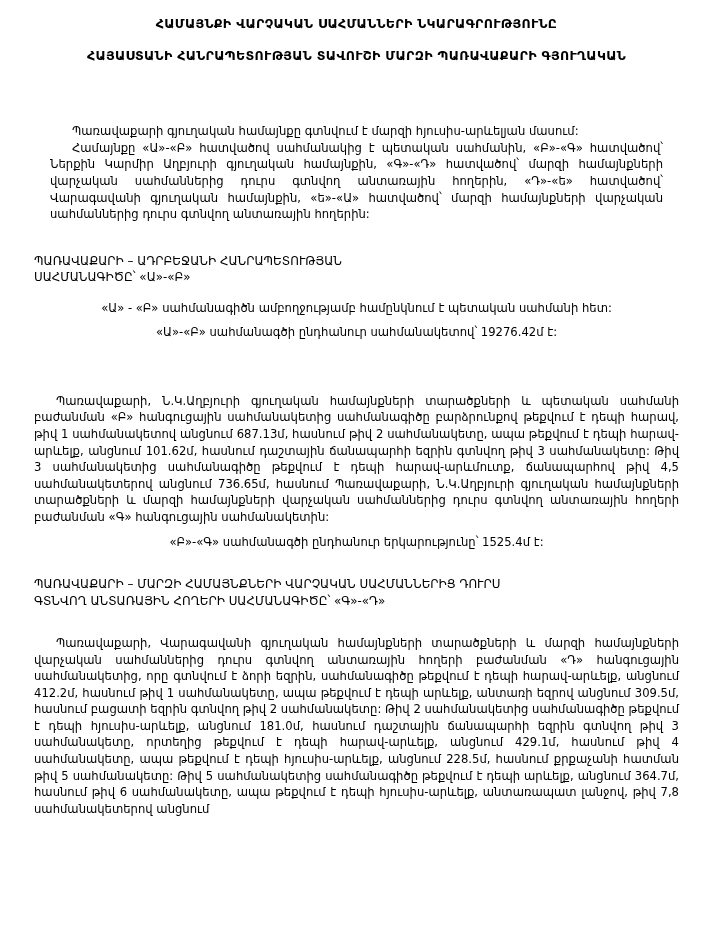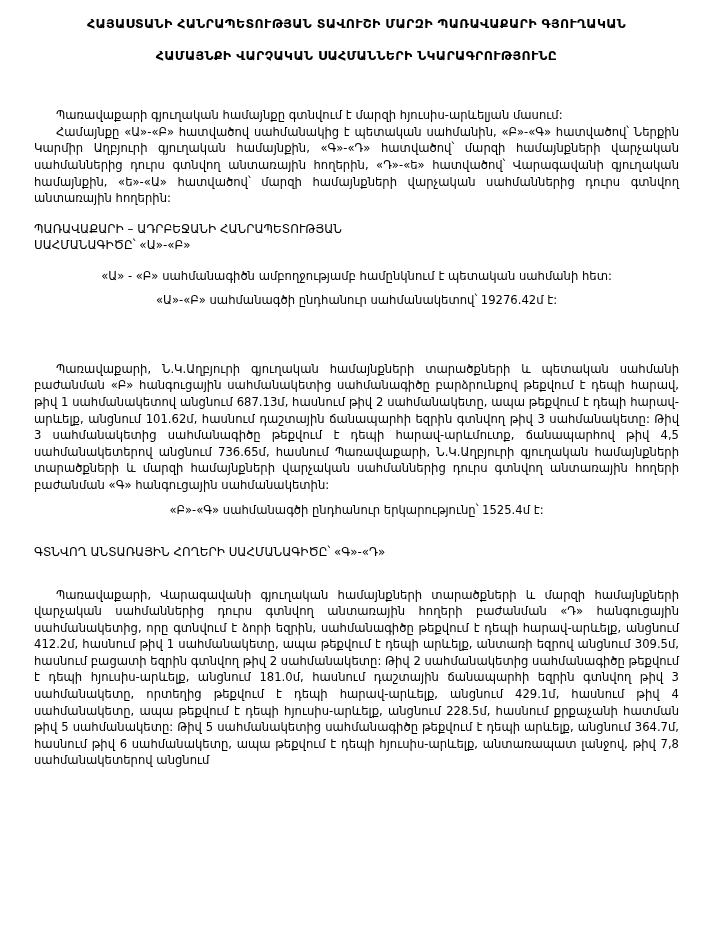--- a/index.html
+++ b/index.html
@@ -54,30 +54,30 @@
     margin: 0;
   }
   .section-head .ln { display: block; }
 
   .centered {
     text-align: center;
     font-size: 11.6px;
     line-height: 16.6px;
     margin: 0;
   }
-  .para-block { margin: 0; }
+  .para-block { margin: 16px; }
 </style>
 </head>
 <body>
 
 <div class="page">
 
   <div class="doc-title">
+    <span class="tl">ՀԱՄԱՅՆՔԻ ՎԱՐՉԱԿԱՆ ՍԱՀՄԱՆՆԵՐԻ ՆԿԱՐԱԳՐՈՒԹՅՈՒՆԸ</span>
     <span class="tl">ՀԱՅԱՍՏԱՆԻ ՀԱՆՐԱՊԵՏՈՒԹՅԱՆ ՏԱՎՈՒՇԻ ՄԱՐԶԻ ՊԱՌԱՎԱՔԱՐԻ ԳՅՈՒՂԱԿԱՆ</span>
-    <span class="tl">ՀԱՄԱՅՆՔԻ ՎԱՐՉԱԿԱՆ ՍԱՀՄԱՆՆԵՐԻ ՆԿԱՐԱԳՐՈՒԹՅՈՒՆԸ</span>
   </div>
 
   <div class="spacer-lg"></div>
 
   <div class="para-block">
     <p class="body">Պառավաքարի գյուղական համայնքը գտնվում է մարզի հյուսիս-արևելյան մասում:</p>
     <p class="body">Համայնքը «Ա»-«Բ» հատվածով սահմանակից է  պետական սահմանին, «Բ»-«Գ» հատվածով՝ Ներքին Կարմիր Աղբյուրի գյուղական համայնքին, «Գ»-«Դ» հատվածով՝ մարզի համայնքների վարչական սահմաններից դուրս գտնվող անտառային հողերին, «Դ»-«ե» հատվածով՝ Վարագավանի գյուղական համայնքին, «ե»-«Ա» հատվածով՝ մարզի համայնքների վարչական սահմաններից դուրս գտնվող անտառային հողերին:</p>
   </div>
 
   <div class="spacer-md"></div>
@@ -102,20 +102,21 @@
 
   <p class="body">Պառավաքարի, Ն.Կ.Աղբյուրի գյուղական համայնքների տարածքների և պետական սահմանի բաժանման «Բ» հանգուցային սահմանակետից սահմանագիծը բարձրունքով թեքվում է դեպի հարավ, թիվ 1 սահմանակետով անցնում 687.13մ, հասնում թիվ 2 սահմանակետը, ապա թեքվում է դեպի հարավ-արևելք, անցնում 101.62մ, հասնում դաշտային ճանապարհի եզրին գտնվող  թիվ 3 սահմանակետը: Թիվ 3 սահմանակետից սահմանագիծը թեքվում է դեպի հարավ-արևմուտք, ճանապարհով թիվ 4,5 սահմանակետերով անցնում 736.65մ, հասնում Պառավաքարի, Ն.Կ.Աղբյուրի գյուղական համայնքների տարածքների և մարզի համայնքների վարչական սահմաններից դուրս գտնվող անտառային հողերի բաժանման «Գ» հանգուցային սահմանակետին:</p>
 
   <div class="spacer-sm"></div>
 
   <p class="centered">«Բ»-«Գ» սահմանագծի ընդհանուր երկարությունը՝ 1525.4մ է:</p>
 
   <div class="spacer-lg"></div>
 
   <div class="section-head">
+    <span class="ln">ՊԱՌԱՎԱՔԱՐԻ – ՄԱՐԶԻ ՀԱՄԱՅՆՔՆԵՐԻ ՎԱՐՉԱԿԱՆ ՍԱՀՄԱՆՆԵՐԻՑ ԴՈՒՐՍ</span>
     <span class="ln">ԳՏՆՎՈՂ  ԱՆՏԱՌԱՅԻՆ ՀՈՂԵՐԻ  ՍԱՀՄԱՆԱԳԻԾԸ՝ «Գ»-«Դ»</span>
   </div>
 
   <div class="spacer-lg"></div>
 
   <p class="body">Պառավաքարի, Վարագավանի գյուղական համայնքների տարածքների և  մարզի համայնքների վարչական սահմաններից դուրս գտնվող անտառային հողերի բաժանման «Դ» հանգուցային սահմանակետից, որը գտնվում է ձորի եզրին, սահմանագիծը թեքվում է դեպի հարավ-արևելք, անցնում 412.2մ, հասնում թիվ 1 սահմանակետը, ապա թեքվում է դեպի արևելք, անտառի եզրով անցնում 309.5մ, հասնում բացատի եզրին գտնվող թիվ 2 սահմանակետը: Թիվ 2 սահմանակետից սահմանագիծը թեքվում է դեպի հյուսիս-արևելք, անցնում 181.0մ, հասնում դաշտային ճանապարհի եզրին գտնվող    թիվ 3 սահմանակետը, որտեղից թեքվում է դեպի հարավ-արևելք, անցնում 429.1մ, հասնում թիվ 4 սահմանակետը, ապա թեքվում է դեպի հյուսիս-արևելք, անցնում 228.5մ, հասնում քրքաչանի հատման թիվ 5 սահմանակետը: Թիվ 5 սահմանակետից սահմանագիծը թեքվում է դեպի արևելք, անցնում 364.7մ, հասնում թիվ 6 սահմանակետը, ապա թեքվում է դեպի հյուսիս-արևելք, անտառապատ լանջով, թիվ 7,8 սահմանակետերով անցնում</p>
 
 </div>
 
 </body></html>

